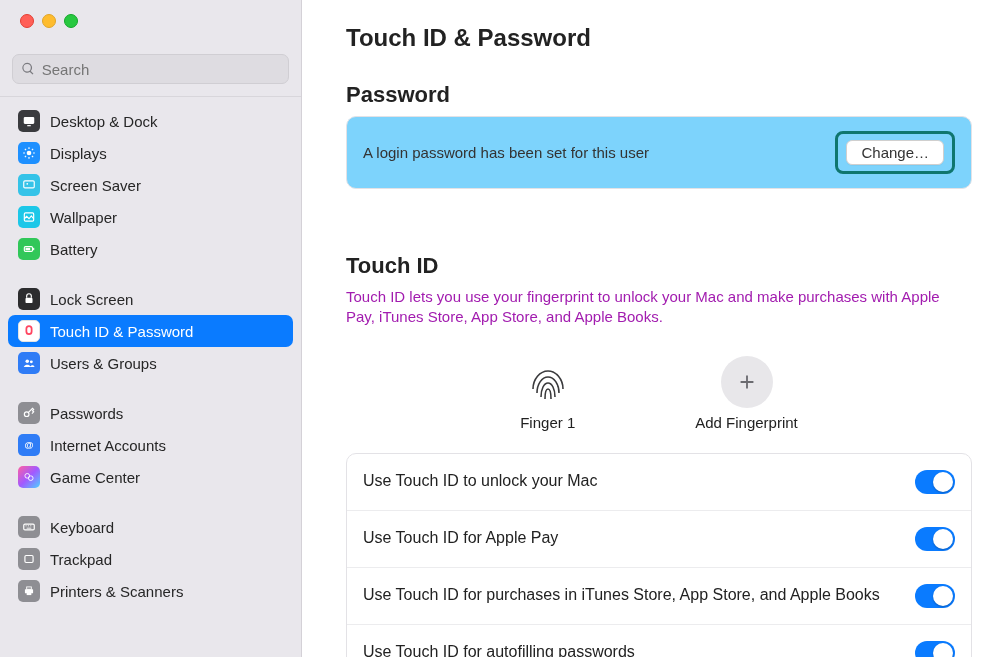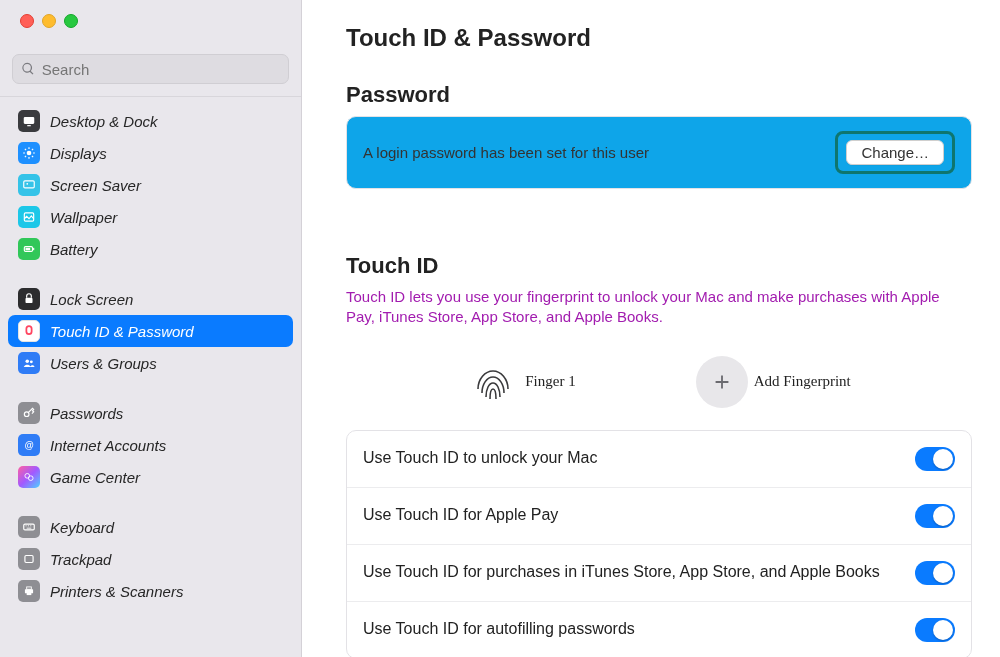--- a/index.html
+++ b/index.html
@@ -54,21 +54,20 @@
     border: none; background: transparent; outline: none;
     font-size: 15px; color: #7a7a7f;
     width: 100%;
   }
   .search-icon { width:16px; height:16px; fill:#7a7a7f;}
 
   .sidebar-scroll {
     overflow-y: auto;
     padding: 8px 8px 8px 8px;
     flex: 1;
-    font-style: italic;
   }
   .group { margin-bottom: 18px; }
 
   .sidebar-item {
     display: flex;
     align-items: center;
     gap: 10px;
     padding: 5px 10px;
     border-radius: 7px;
     font-size: 15px;
@@ -116,21 +115,21 @@
     margin-bottom: 30px;
   }
   .section-header {
     font-size: 22px;
     font-weight: 700;
     margin-bottom: 8px;
   }
   .panel {
     border: 1px solid #e3e2e6;
     border-radius: 10px;
-    background: #0ea5e9;
+    background: #7dd3fc;
   }
   .password-panel {
     padding: 14px 16px;
     display:flex;
     align-items:center;
     justify-content:space-between;
   }
   .password-text { font-size: 15px; color:#333; }
   .highlight-box {
     border: 3px solid #0f766e;
@@ -160,23 +159,22 @@
     max-width: 610px;
   }
 
   .fingerprints {
     display:flex;
     gap: 120px;
     padding: 28px 0 22px 0;
     justify-content:center;
   }
   .fp-item {
-    display:flex; align-items:center; gap:6px;
+    display:flex; flex-direction:column; align-items:center; gap:6px;
     font-size:15px;
-    font-family:Liberation Serif, serif;
   }
   .fp-icon {
     width:52px; height:52px; border-radius:50%;
     display:flex; align-items:center; justify-content:center;
   }
   .fp-item.add .fp-icon { background:#e8e7ea; }
   .fp-item.add .fp-icon svg { width:22px; height:22px; fill:#6b6b70; }
   .fp-finger svg { width:50px; height:50px; stroke:#3a3a3c; fill:none; stroke-width:1.6; }
 
   .toggle-list {

